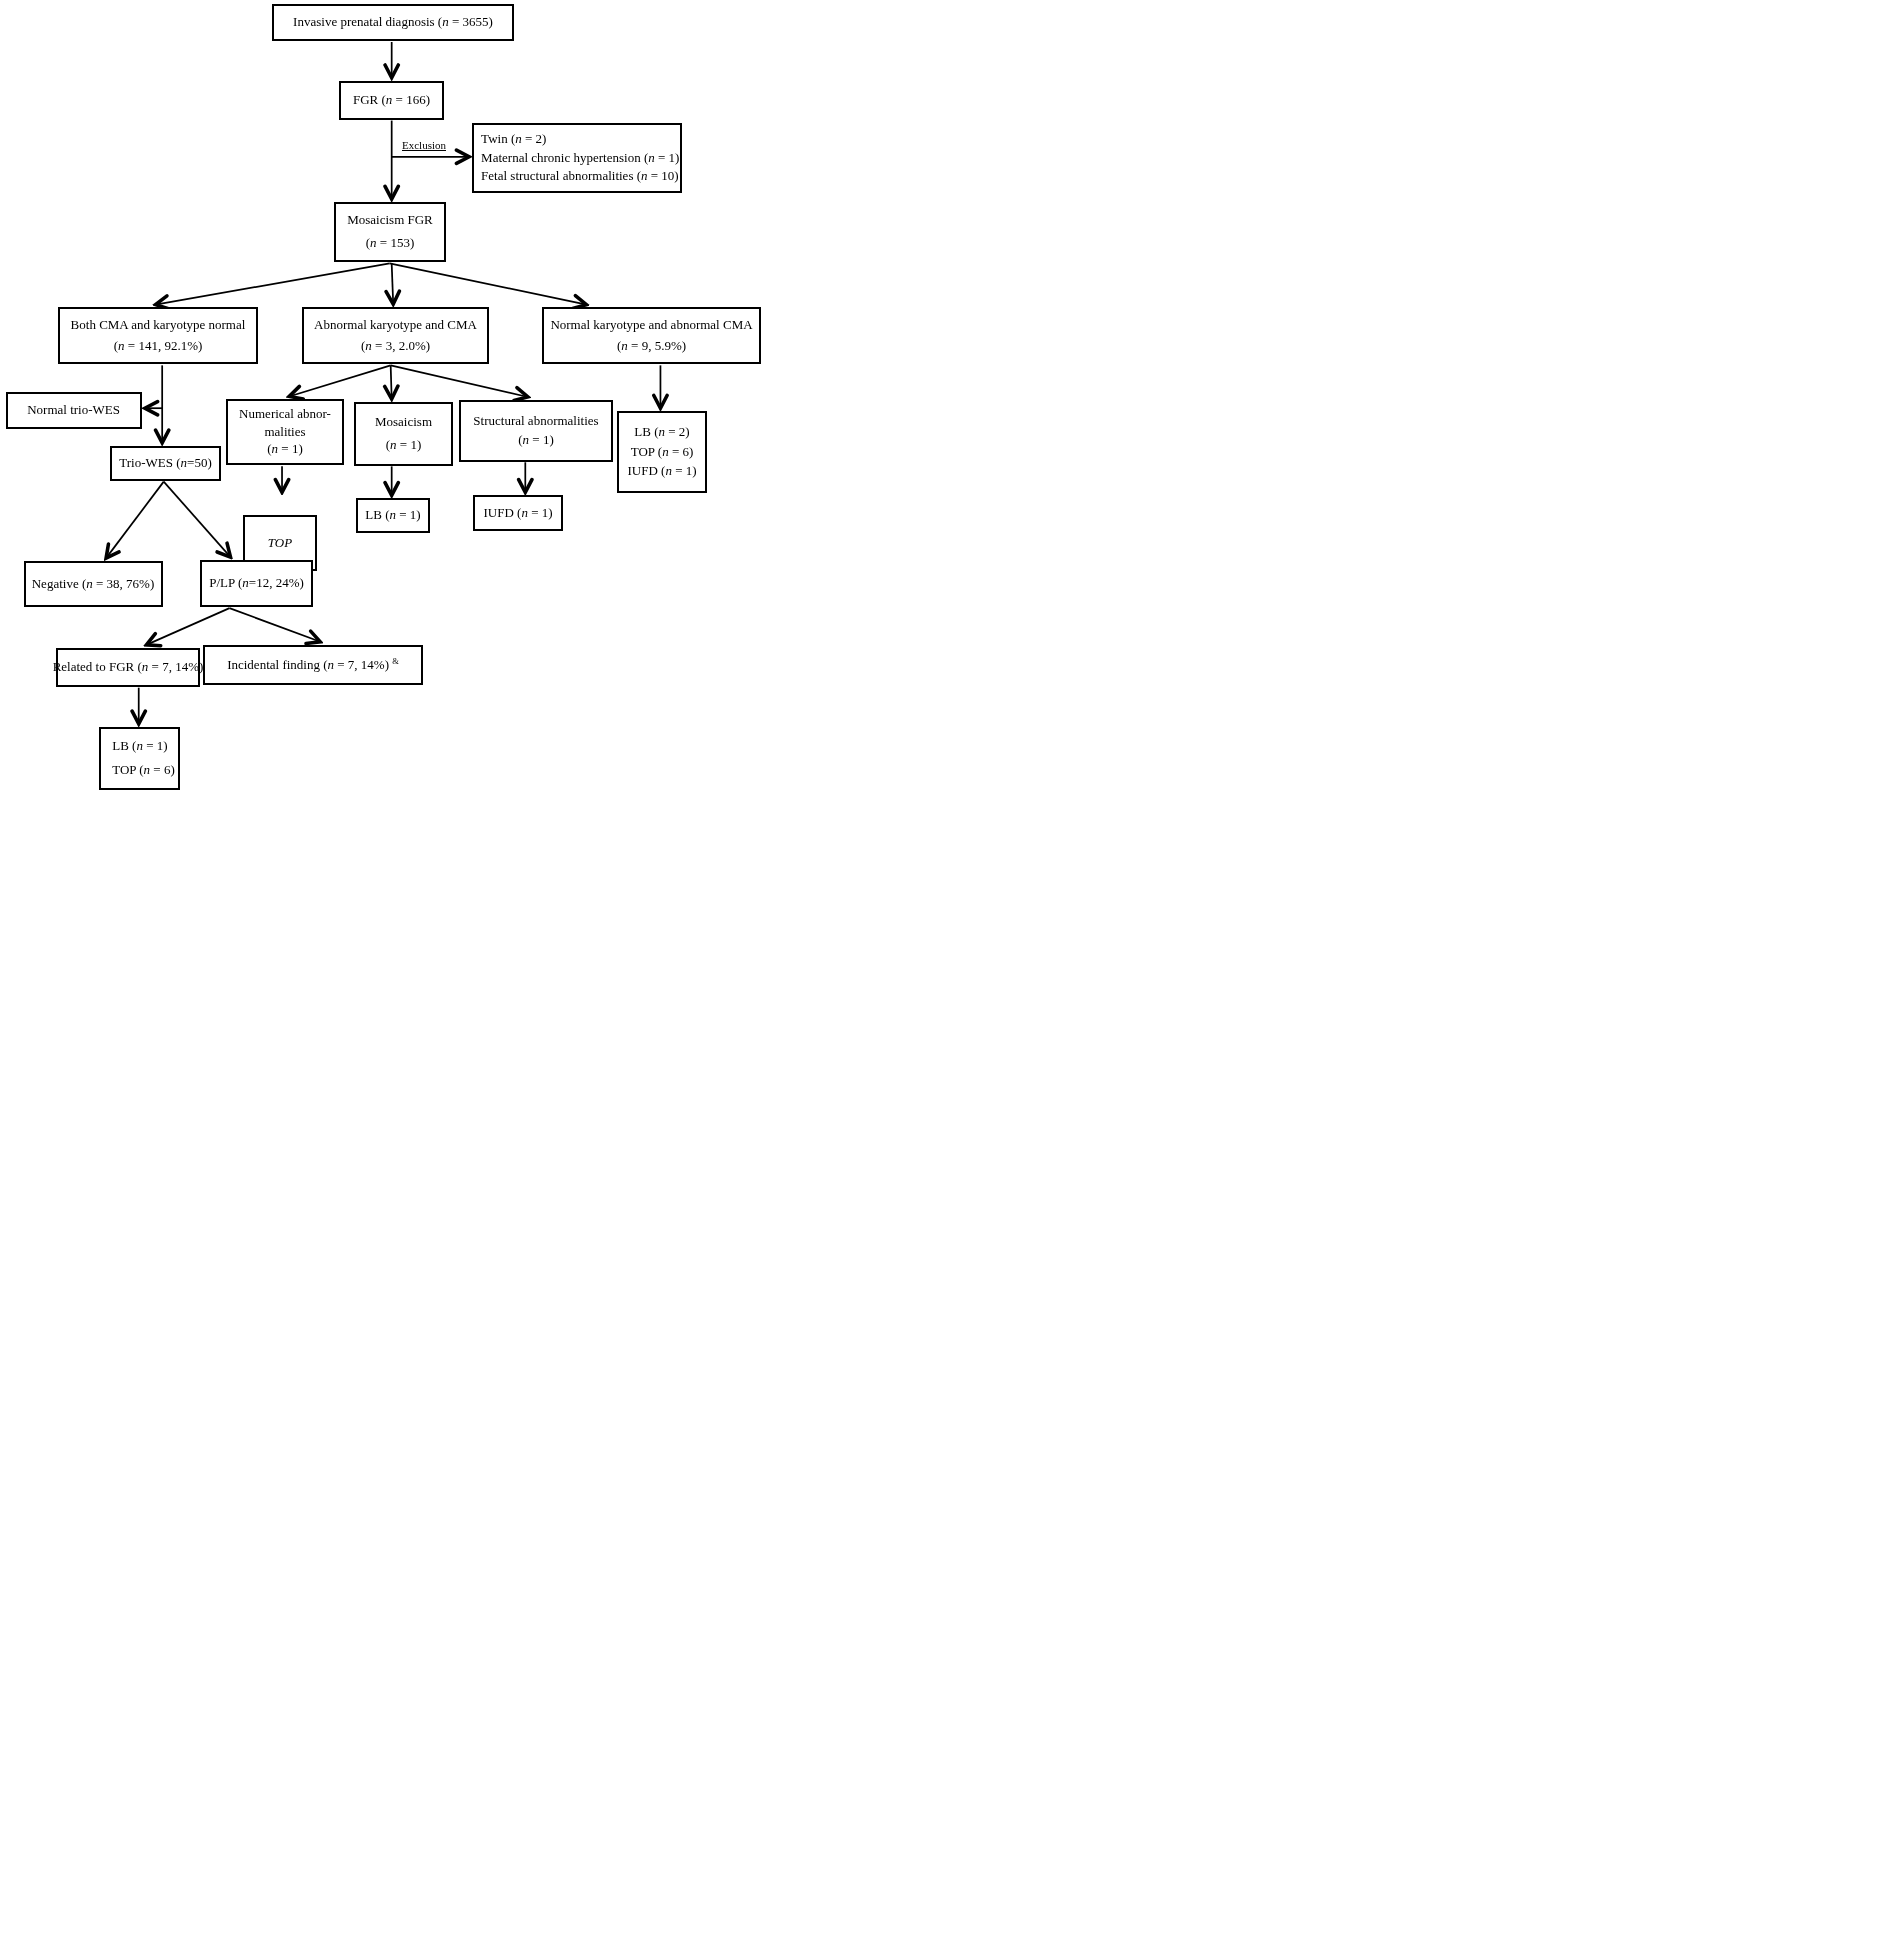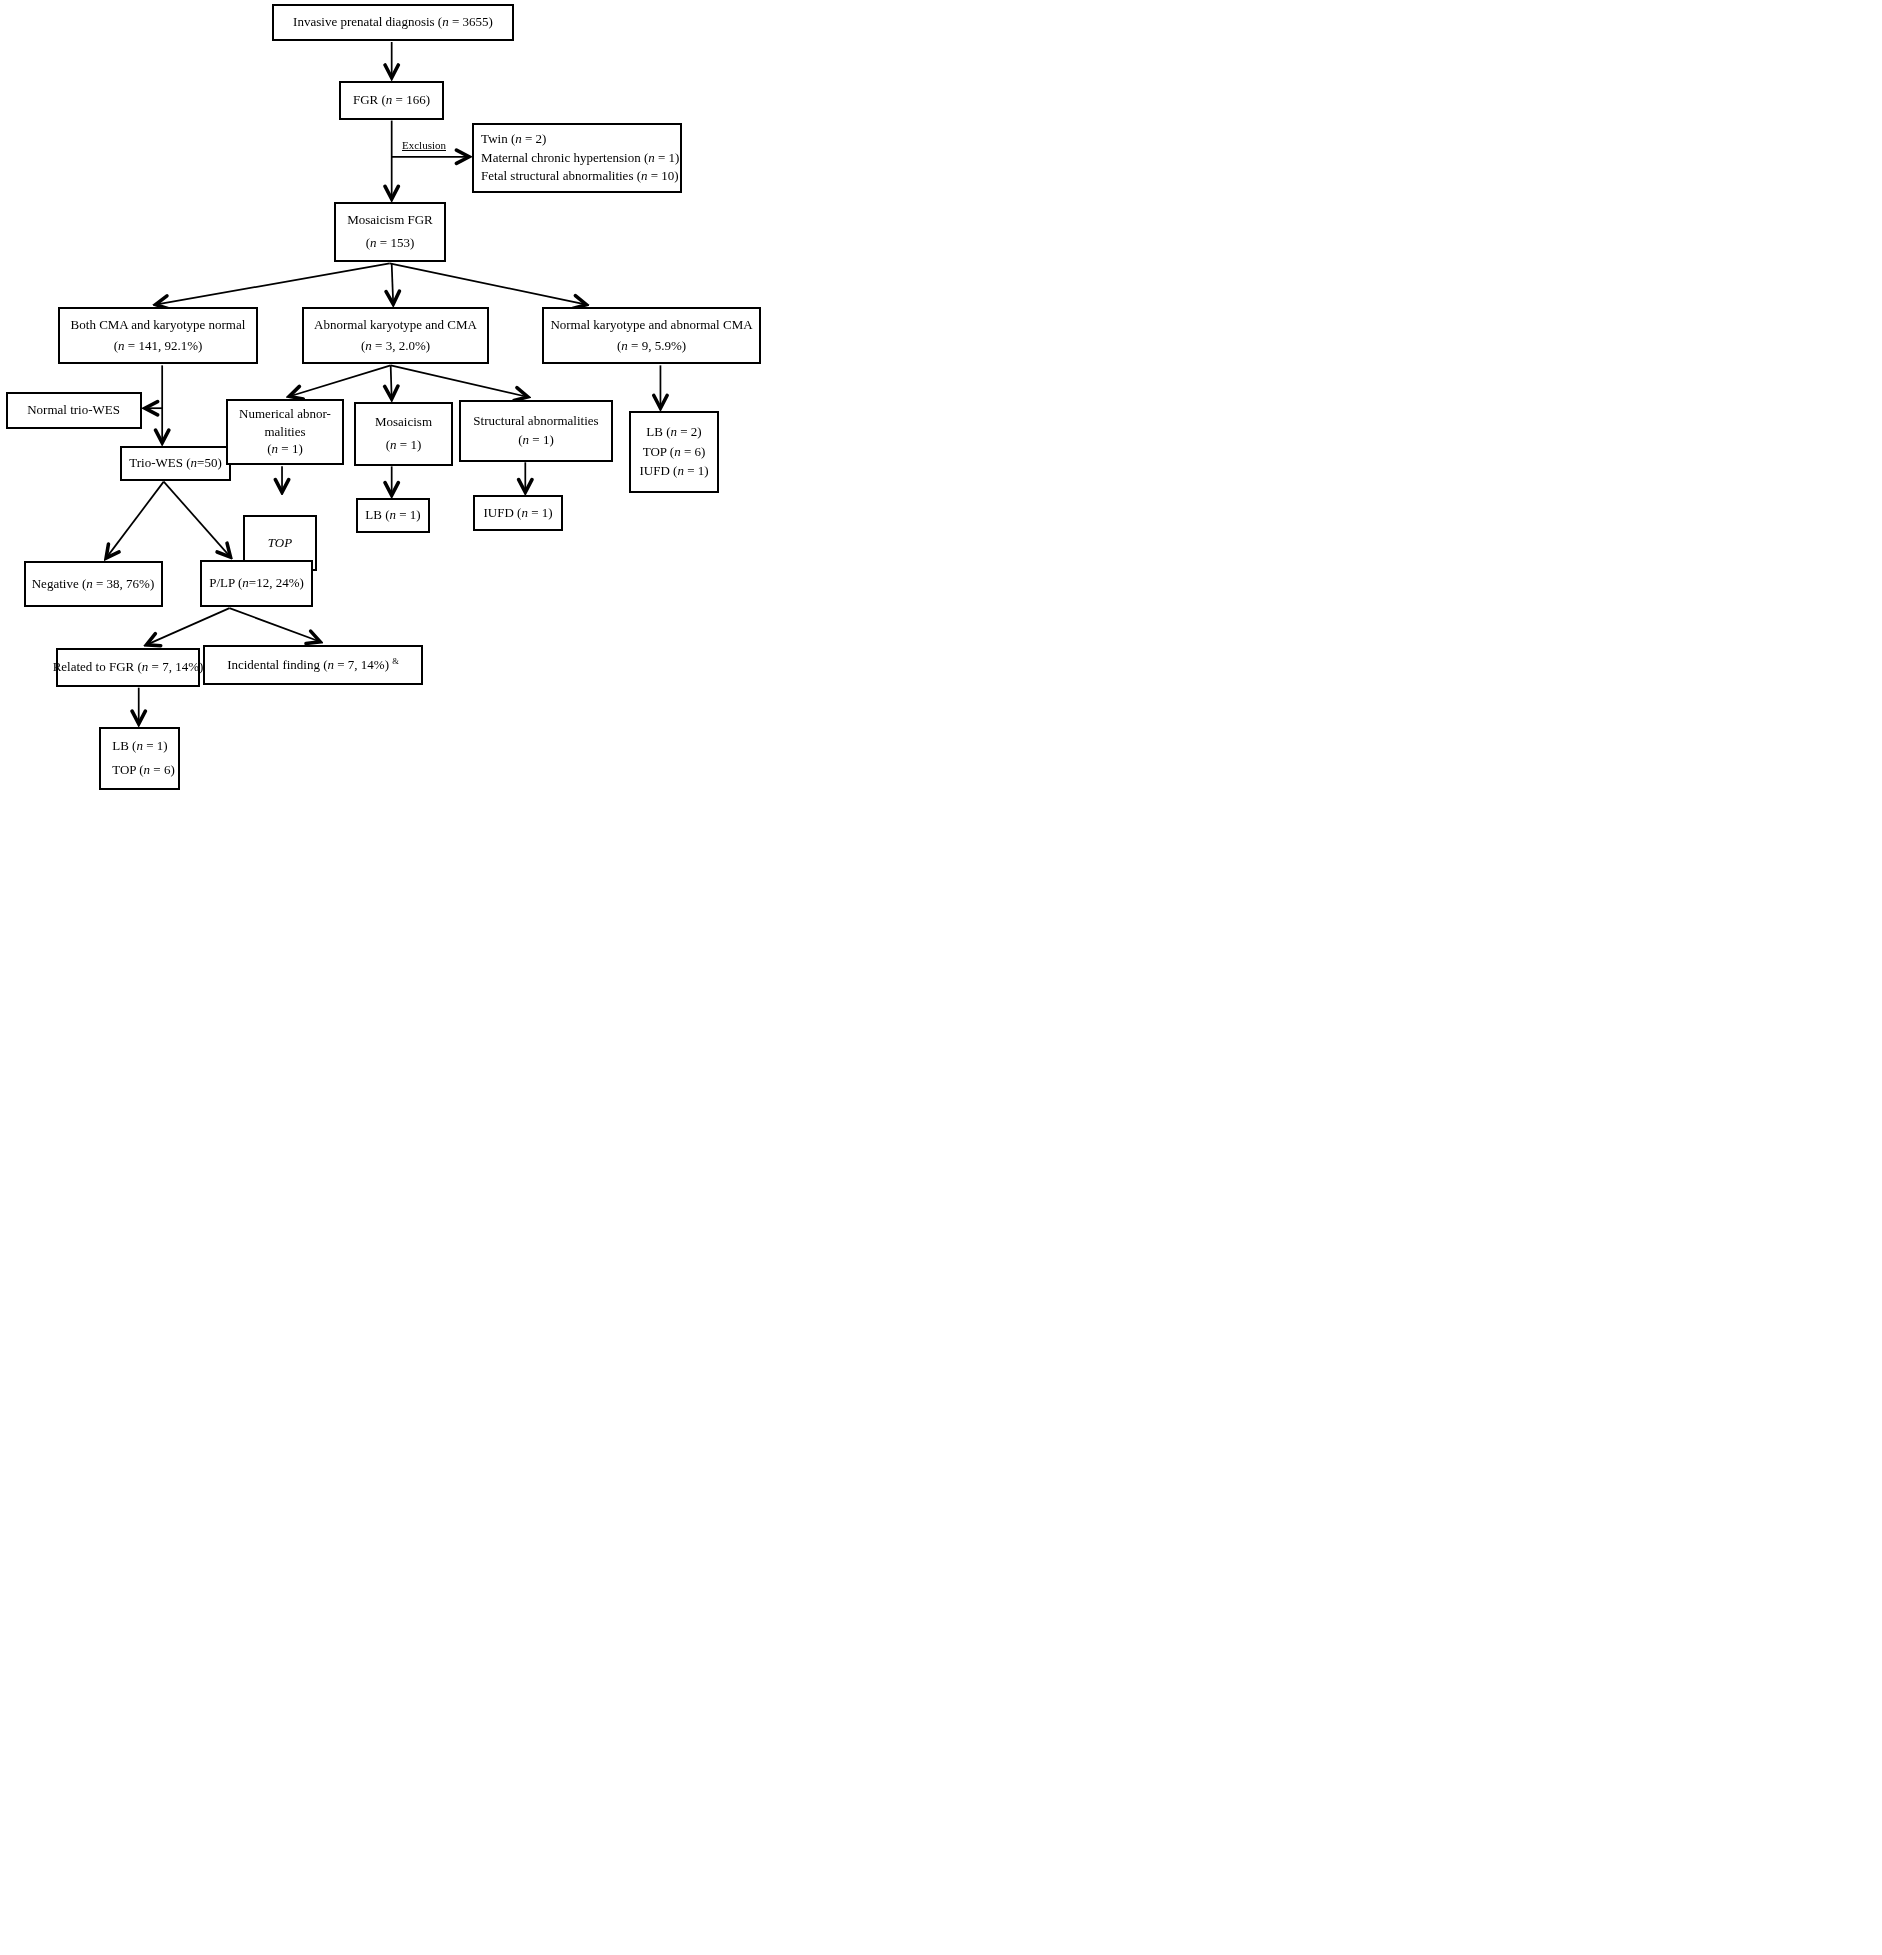--- a/index.html
+++ b/index.html
@@ -103,41 +103,41 @@
 
   <div class="box" style="left:542px;top:307px;width:219px;height:57px;">
     <div class="ln">Normal karyotype and abnormal CMA</div>
     <div class="ln">(<i>n</i> = 9, 5.9%)</div>
   </div>
 
   <div class="box" style="left:5.6px;top:392px;width:136px;height:37px;">
     <div class="ln">Normal trio-WES</div>
   </div>
 
-  <div class="box" style="left:120px;top:446px;width:111px;height:35px;">
+  <div class="box" style="left:110px;top:446px;width:111px;height:35px;">
     <div class="ln">Trio-WES (<i>n</i>=50)</div>
   </div>
 
   <div class="box spread" style="left:226px;top:399px;width:118px;height:66px;padding:3.1px 0;">
     <div class="ln">Numerical abnor-</div>
     <div class="ln">malities</div>
     <div class="ln">(<i>n</i> = 1)</div>
   </div>
 
   <div class="box spread" style="left:354px;top:402px;width:99px;height:64px;padding:4px 0;">
     <div class="ln">Mosaicism</div>
     <div class="ln">(<i>n</i> = 1)</div>
   </div>
 
   <div class="box spread" style="left:459px;top:400px;width:154px;height:62px;padding:7.1px 0;">
     <div class="ln">Structural abnormalities</div>
     <div class="ln">(<i>n</i> = 1)</div>
   </div>
 
-  <div class="box spread" style="left:617px;top:411px;width:90px;height:82px;padding:7.1px 0;margin-left:12px;">
+  <div class="box spread" style="left:617px;top:411px;width:90px;height:82px;padding:7.1px 0;">
     <div class="ln">LB (<i>n</i> = 2)</div>
     <div class="ln">TOP (<i>n</i> = 6)</div>
     <div class="ln">IUFD (<i>n</i> = 1)</div>
   </div>
 
   <div class="box" style="left:243px;top:515px;width:74px;height:56px;font-style:italic;">
     <div class="ln">TOP</div>
   </div>
 
   <div class="box" style="left:356px;top:498px;width:74px;height:35px;">

